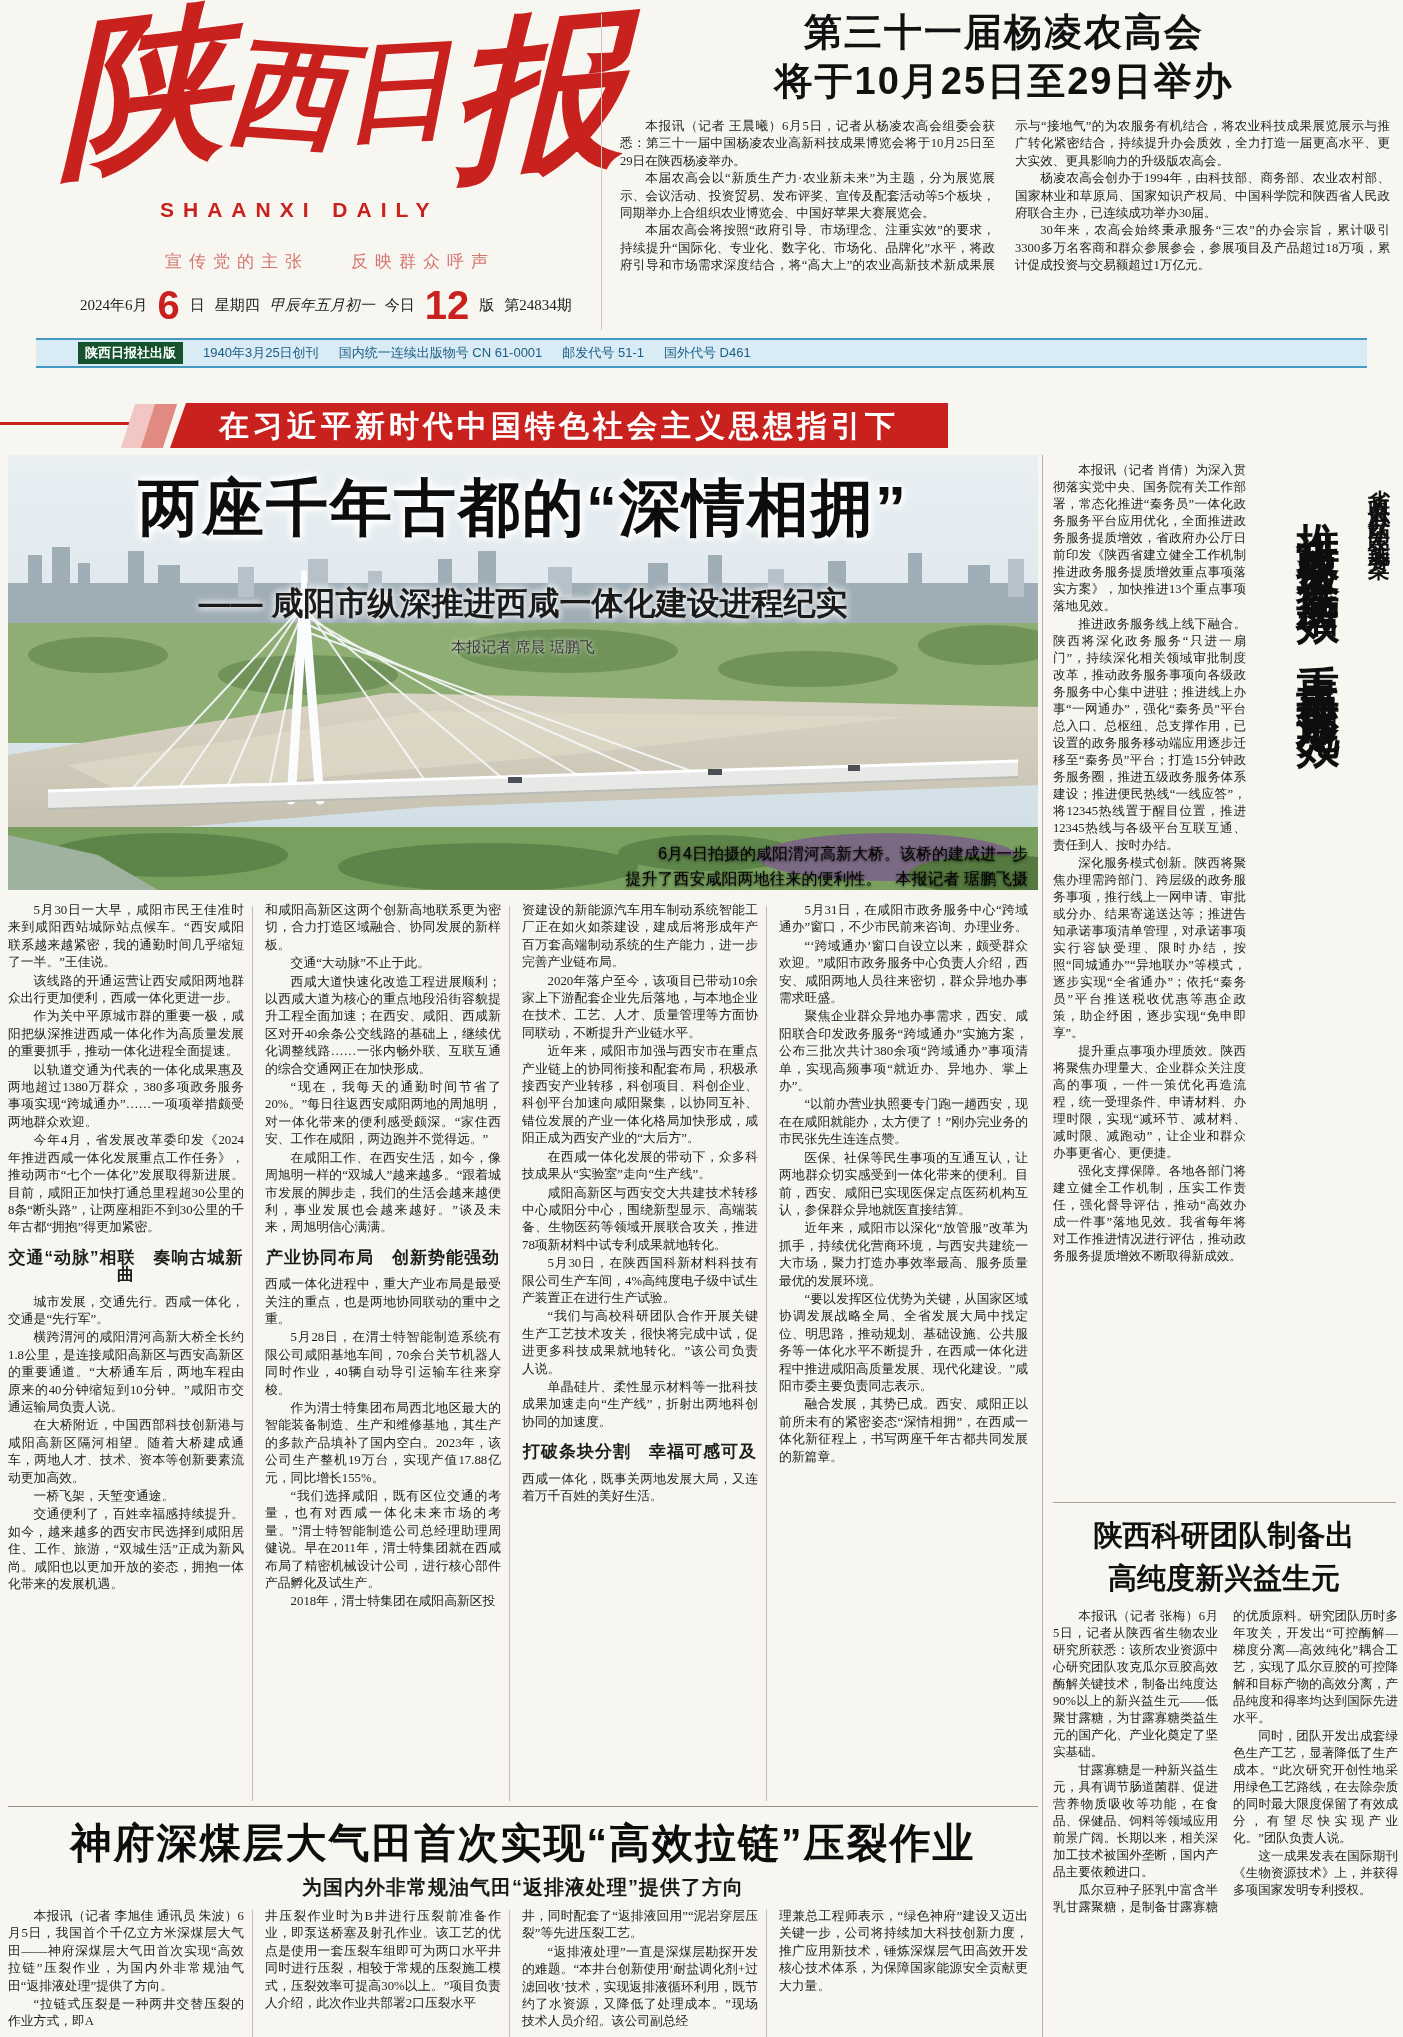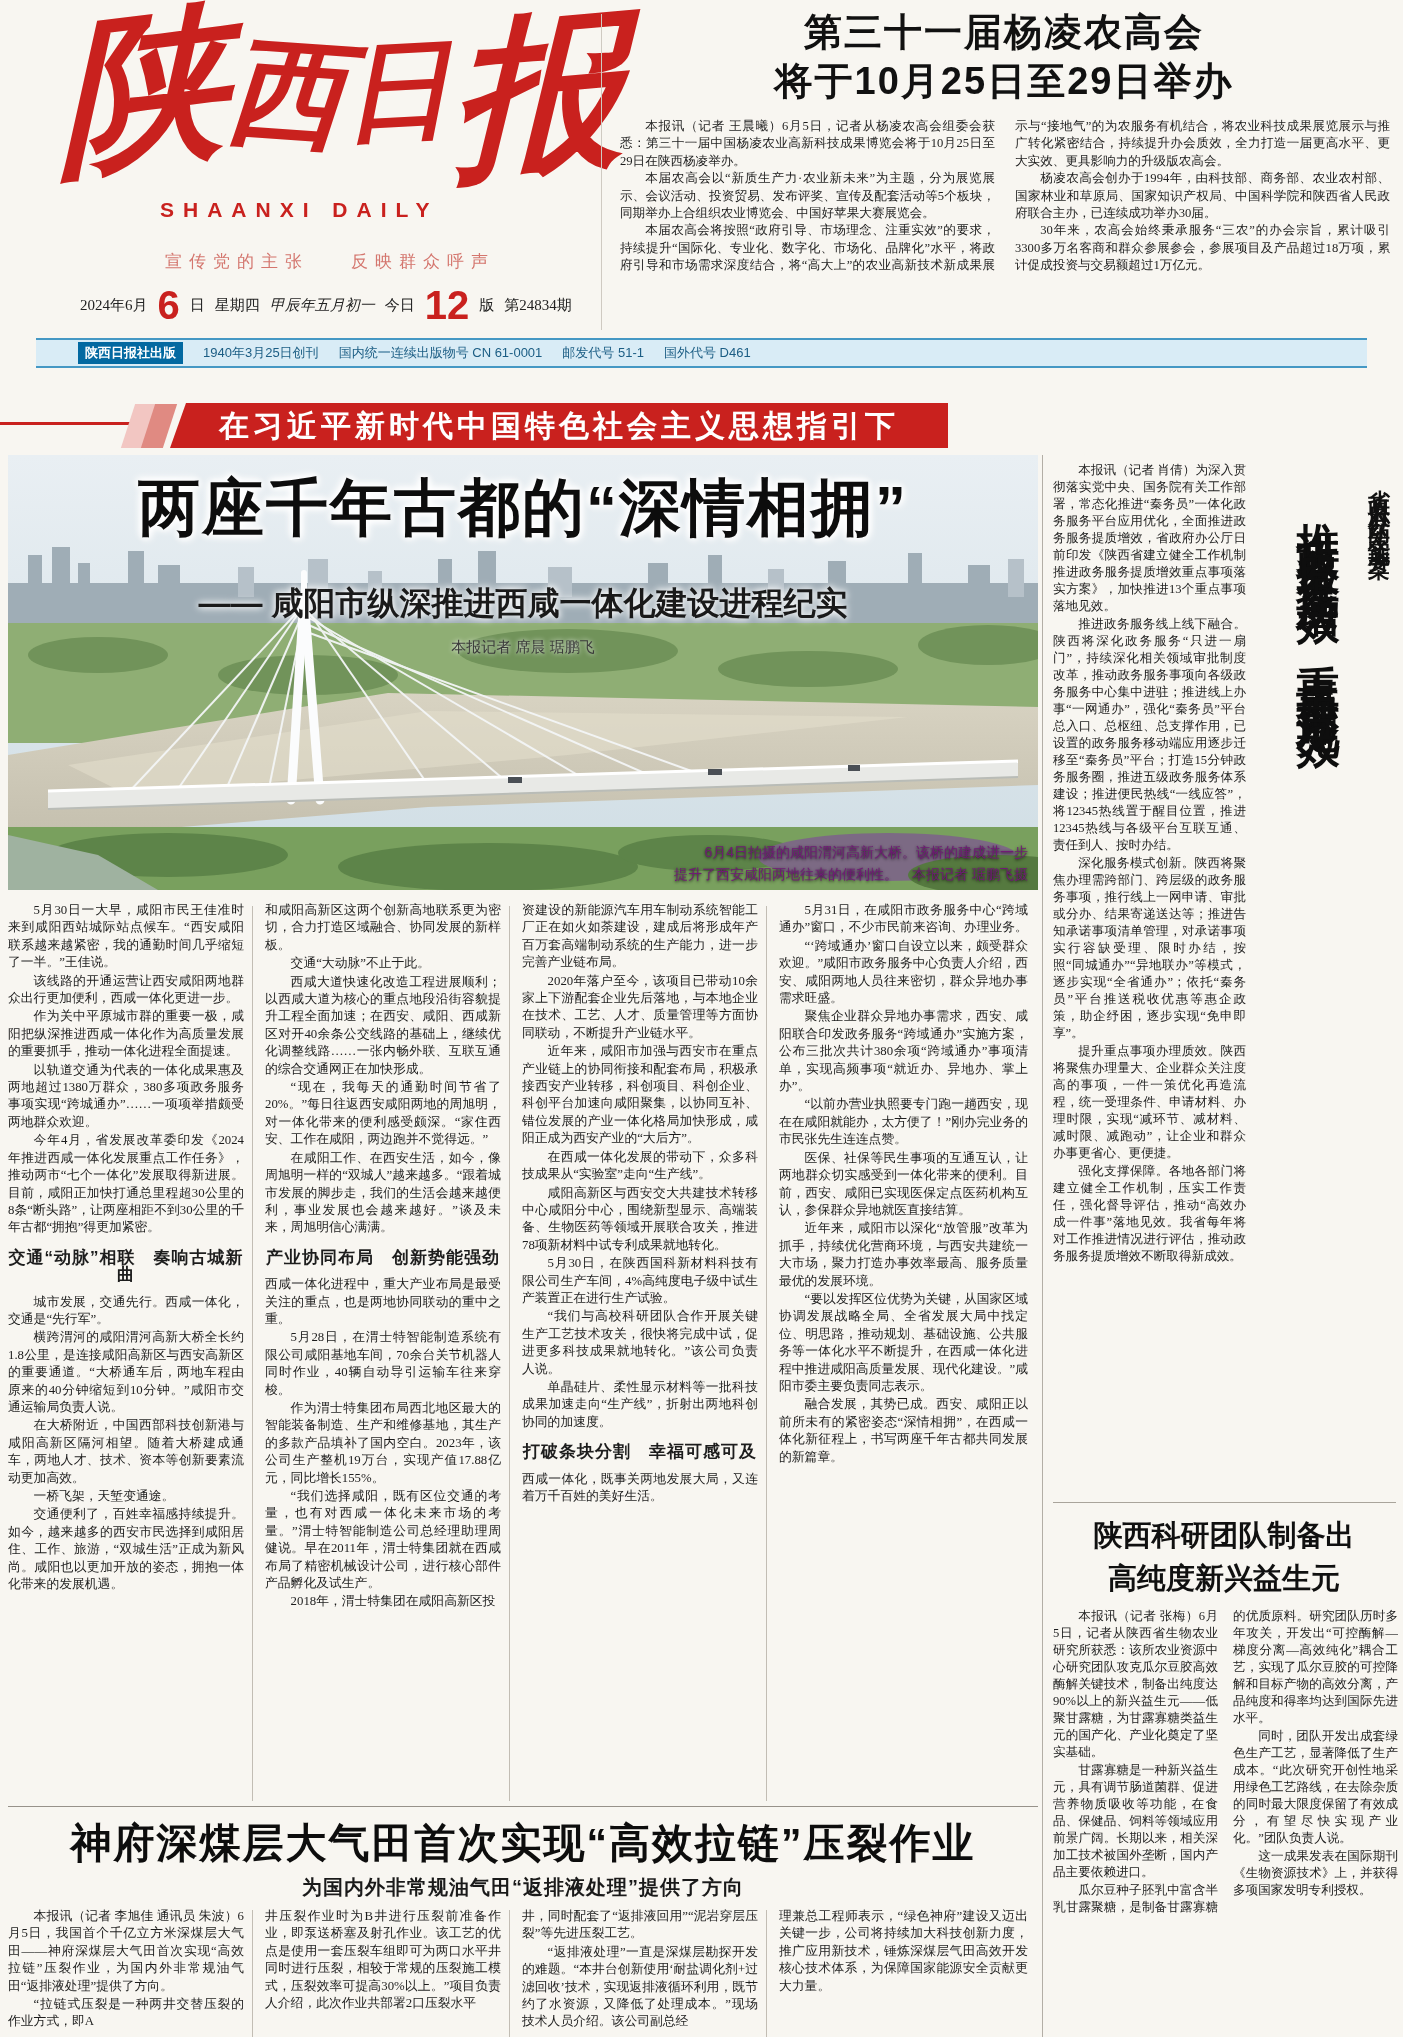--- a/index.html
+++ b/index.html
@@ -18,32 +18,32 @@
   .dateline{left:80px;top:287px;width:520px;display:flex;align-items:center;gap:10px;font-family:"Liberation Serif",serif;font-size:15px;color:#222;white-space:nowrap;}
   .bignum{color:#c9211e;font-size:40px;font-weight:bold;line-height:0.9;font-family:"Liberation Sans",sans-serif;}
   .lunar{font-style:italic;}
   
   .v-rule-top{left:601px;top:14px;width:1px;height:316px;background:#cfcac2;}
   .top-title{left:618px;top:8px;width:772px;text-align:center;font-size:38px;font-weight:900;line-height:1.28;letter-spacing:2px;color:#111;}
   .top-body{left:620px;top:118px;width:770px;height:214px;column-count:2;column-gap:20px;font-family:"Liberation Serif",serif;font-size:12.6px;line-height:17.4px;text-align:justify;overflow:hidden;}
   p{margin:0;text-indent:2em;}
   
   .pubbar{left:36px;top:338px;width:1331px;height:30px;background:#d9ecf6;border-top:2px solid #4598c4;border-bottom:2px solid #4598c4;display:flex;align-items:center;gap:20px;padding-left:42px;font-size:13px;color:#1b5d84;box-sizing:border-box;}
-  .pub-badge{background:#0369a1;color:#fff;padding:2px 7px;font-weight:bold;font-size:13px;}
+  .pub-badge{background:#14532d;color:#fff;padding:2px 7px;font-weight:bold;font-size:13px;}
   
   .banner-line{left:0;top:422px;width:138px;height:3px;background:#c9211e;}
   .deco1{left:128px;top:404px;width:26px;height:44px;background:#f2c6c2;transform:skewX(-18deg);}
   .deco2{left:148px;top:404px;width:22px;height:44px;background:#e08a82;transform:skewX(-18deg);}
   .banner{left:170px;top:403px;width:778px;height:45px;background:#c9211e;color:#fff;font-size:30px;font-weight:800;letter-spacing:4px;text-align:center;line-height:45px;clip-path:polygon(16px 0,100% 0,100% 100%,0 100%);}
   
   .photo{left:8px;top:455px;width:1030px;height:435px;}
   .feature-headline{left:8px;top:466px;width:1030px;text-align:center;font-size:62px;font-weight:900;letter-spacing:2px;color:#0d0d0d;text-shadow:0 0 6px #fff,0 0 10px #fff,2px 2px 8px #fff,-2px -2px 8px #fff;}
   .feature-subhead{left:8px;top:582px;width:1030px;text-align:center;font-size:32px;font-weight:800;color:#1a1a1a;text-shadow:0 0 6px #fff,0 0 10px #fff;}
   .feature-byline{left:8px;top:638px;width:1030px;text-align:center;font-size:15px;color:#3a3a3a;text-shadow:0 0 5px #fff;}
-  .photo-caption{left:540px;top:842px;width:488px;text-align:right;color:#701a75;font-size:14px;line-height:1.55;text-shadow:0 1px 3px rgba(0,0,0,.85);}
+  .photo-caption{left:540px;top:842px;width:488px;text-align:right;color:#000000;font-size:16px;line-height:1.55;text-shadow:0 1px 3px rgba(0,0,0,.85);}
   .photo-credit{margin-left:14px;}
   
   .fcol{top:902px;height:903px;font-family:"Liberation Serif",serif;font-size:12.8px;line-height:17.4px;text-align:justify;overflow:hidden;}
   .fcol p{margin:0 0 1px;}
   .cont p:first-child{text-indent:0;}
   .colhead{font-family:"Liberation Sans",sans-serif;font-size:17px;font-weight:900;text-align:center;margin:12px 0 10px;text-indent:0;letter-spacing:1px;}
   .c1{left:8px;width:236px;}
   .c2{left:265px;width:236px;}
   .c3{left:522px;width:236px;}
   .c4{left:779px;width:249px;}

